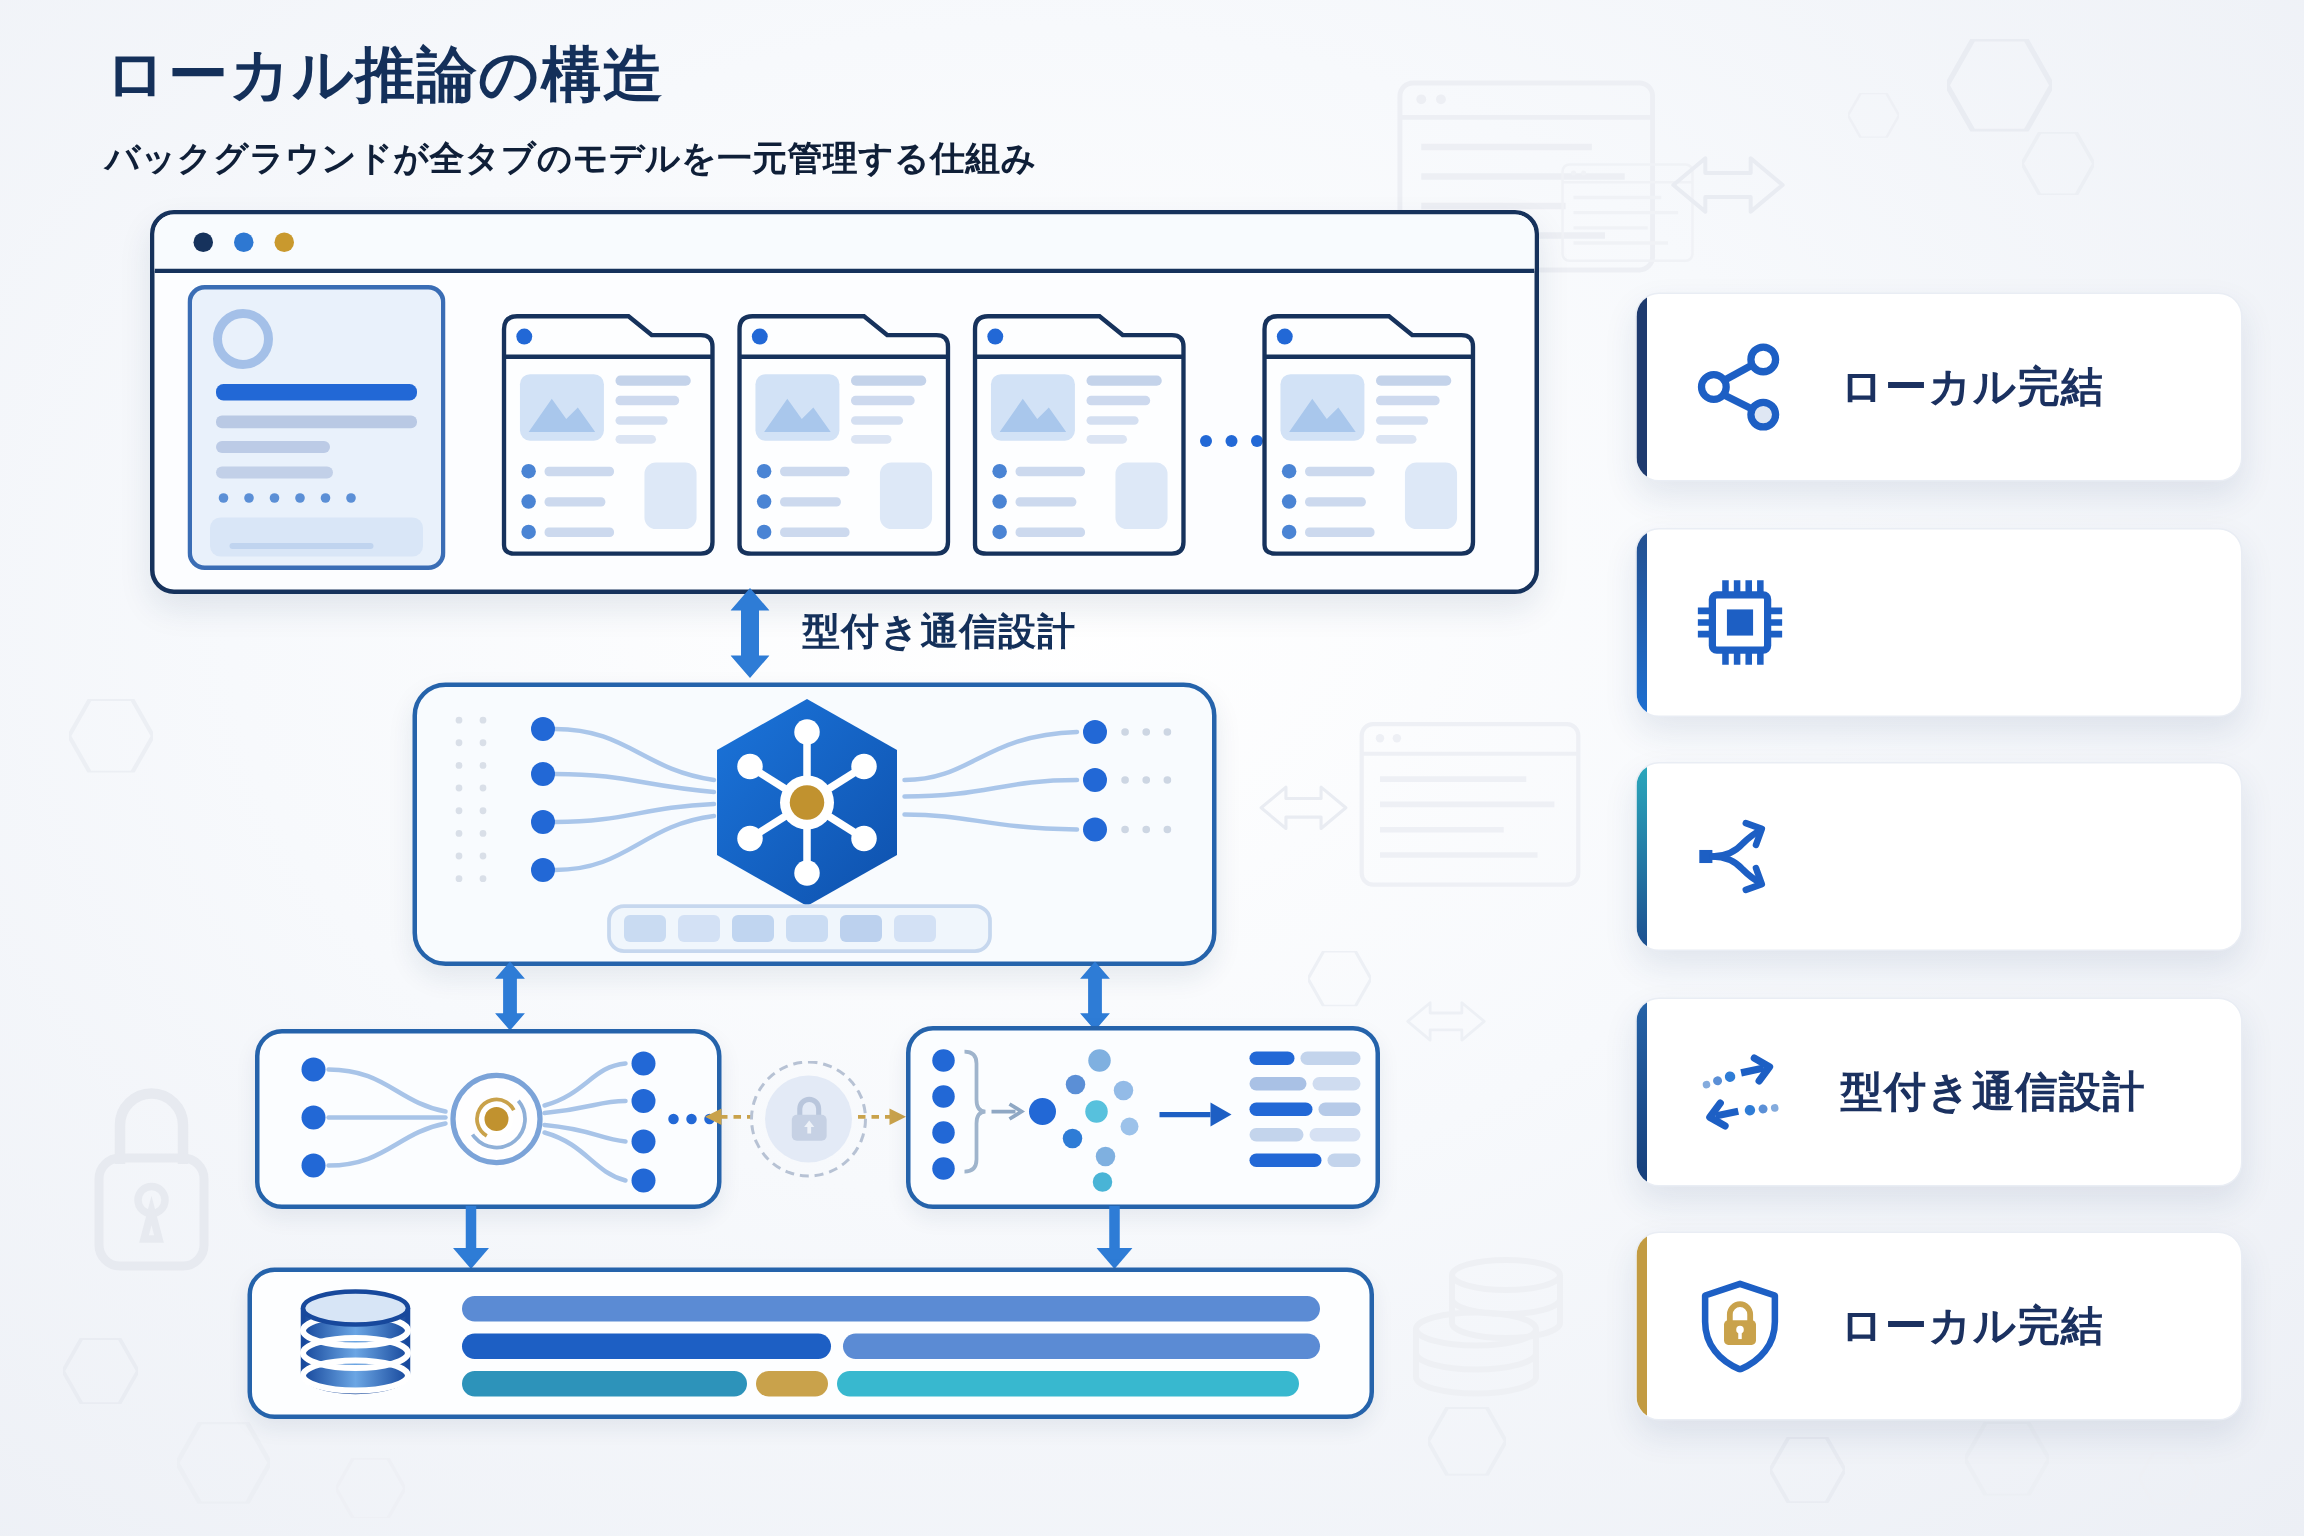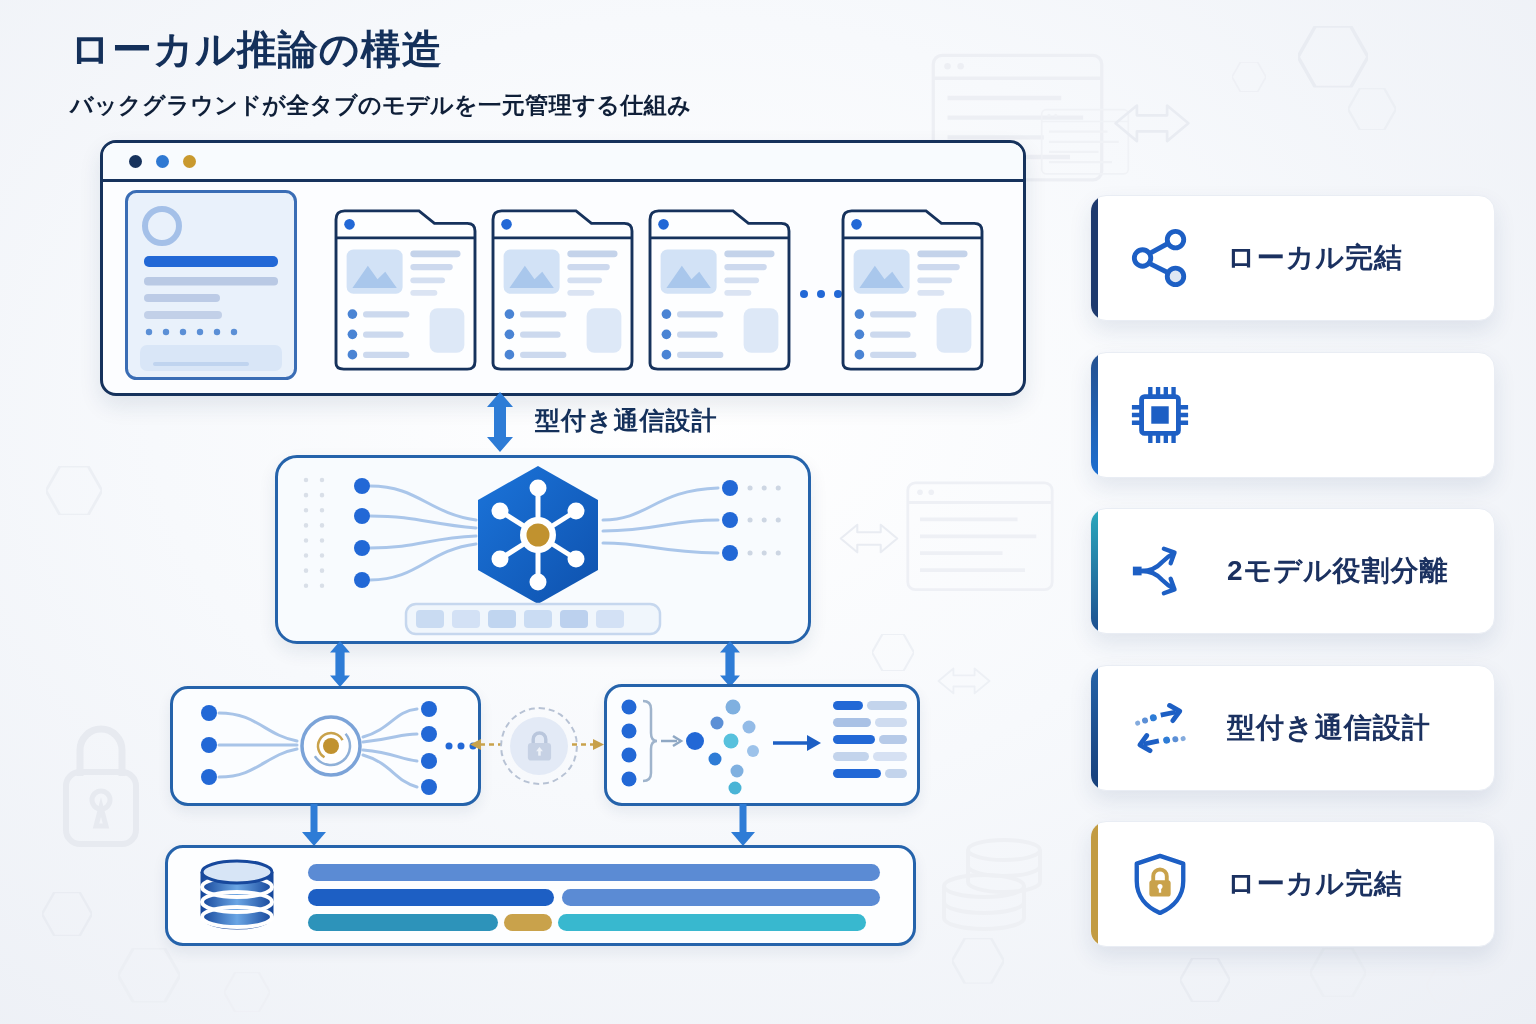--- a/index.html
+++ b/index.html
@@ -456,21 +456,20 @@
         <svg width="62" height="62" viewBox="0 0 64 64">
           <rect x="4" y="27.5" width="9" height="9" fill="#1d5fc4"></rect>
           <g fill="none" stroke="#1d5fc4" stroke-width="4.5" stroke-linecap="round" stroke-linejoin="round">
             <path d="M 13 32 Q 26 32 34 23 Q 40 17 46 14"></path>
             <path d="M 13 32 Q 26 32 34 41 Q 40 47 46 50"></path>
             <path d="M 36 9 L 47 13 L 43 24"></path>
             <path d="M 36 55 L 47 51 L 43 40"></path>
           </g>
         </svg>
       </span>
-      <span class="label">2モデル役割分離</span>
     </div>
 
     <div class="card" style="top:665px">
       <span class="accent" style="background: linear-gradient(rgb(37, 99, 168), rgb(23, 63, 122));"></span>
       <span class="iconbox">
         <svg width="62" height="62" viewBox="0 0 64 64">
           <g transform="rotate(-12 32 20)">
             <circle cx="8" cy="22" r="2.6" fill="#84abdd"></circle>
               <circle cx="16" cy="21" r="3.1" fill="#5b8fd6"></circle>
               <circle cx="25" cy="20" r="3.6" fill="#2e7cd6"></circle>

